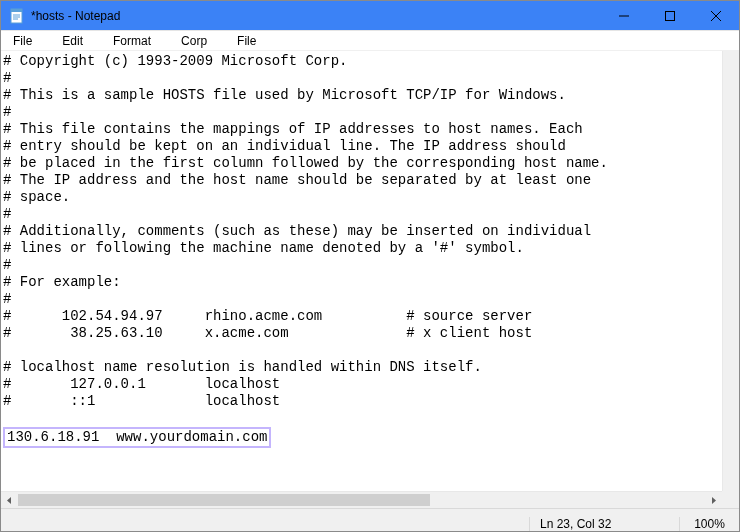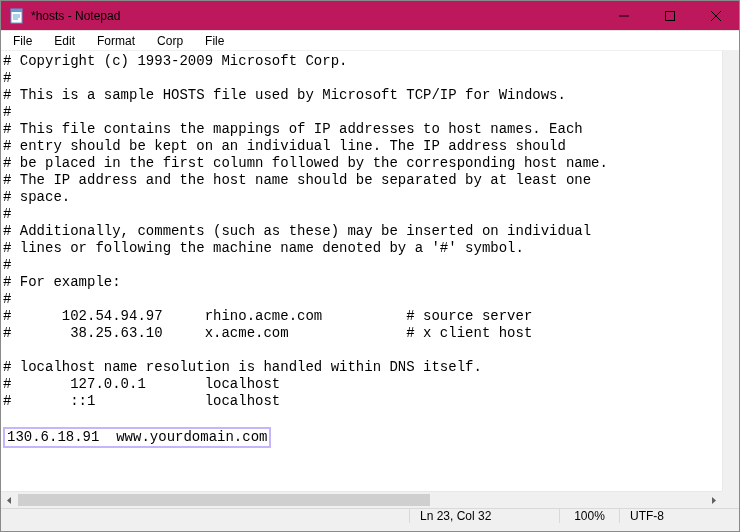--- a/index.html
+++ b/index.html
@@ -11,21 +11,21 @@
     width: 740px;
     height: 532px;
     border: 1px solid #8a8a8a;
     display: flex;
     flex-direction: column;
     overflow: hidden;
   }
   
   .titlebar {
     height: 30px;
-    background: #be185d;
+    background: #3b82f6;
     display: flex;
     align-items: center;
     border-bottom: 1px solid #e5e5e5;
   }
   .titlebar .app-icon {
     width: 16px; height: 16px;
     margin: 0 6px 0 8px;
     display: flex; align-items: center; justify-content: center;
   }
   .titlebar .title {
@@ -38,21 +38,21 @@
     width: 46px; height: 30px;
     display: flex; align-items: center; justify-content: center;
     color: #333;
   }
   .winbtn svg { display: block; }
   
   .menubar {
     height: 20px;
     display: flex;
     align-items: center;
-    gap: 6px;
+    gap: 14px;
     padding: 0 4px;
     background: #fff;
     border-bottom: 1px solid #f0f0f0;
   }
   .menuitem {
     padding: 2px 8px;
     font-size: 12px;
     color: #000;
   }
   
@@ -111,21 +111,21 @@
   .sb-corner {
     position: absolute; right: 0; bottom: 0;
     width: 17px; height: 17px;
     background: #f0f0f0;
   }
   
   .statusbar {
     height: 23px;
     border-top: 1px solid #d9d9d9;
     display: flex;
-    align-items: flex-start;
+    align-items: flex-end;
     font-size: 12px;
     color: #000;
     background: #f0f0f0;
   }
   .status-cell {
     border-left: 1px solid #d9d9d9;
     display: flex;
     align-items: center;
     padding: 0 10px;
   }
@@ -196,14 +196,13 @@
         </svg>
     </div>
   </div>
   <div class="sb-corner"></div>
 </div>
 
 <div class="statusbar">
   <div class="status-cell sc-flex"></div>
   <div class="status-cell sc-ln">Ln 23, Col 32</div>
   <div class="status-cell sc-zoom">100%</div>
-  <div class="status-cell sc-enc">UTF-8</div>
 </div>
 
 </body></html>

